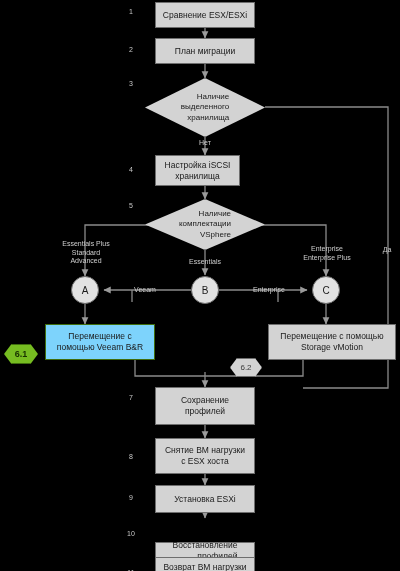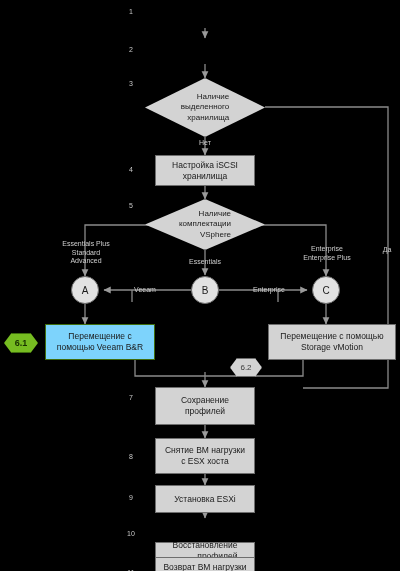--- a/index.html
+++ b/index.html
@@ -183,35 +183,37 @@
 
       <path d="M205,474 L205,485" marker-end="url(#ah)"></path>
 
       <path d="M205,509 L205,518" marker-end="url(#ah)"></path>
 
       <path d="M205,548 L205,557" marker-end="url(#ah)"></path>
     </g>
   </svg>
 
   <div class="hexnum hollow" style="left:118px; top:2px;">1</div>
+  <div class="node" style="left:155px; top:2px; width:100px; height:26px;">Сравнение ESX/ESXi</div>
 
   <div class="hexnum hollow" style="left:118px; top:40px;">2</div>
+  <div class="node" style="left:155px; top:38px; width:100px; height:26px;">План миграции</div>
 
   <div class="hexnum hollow" style="left:118px; top:74px;">3</div>
   <div class="diamond" style="left:145px; top:78px; width:120px; height:59px;">
     <div class="shape"></div>
     <div class="dtext">Наличие
 выделенного
 хранилища</div>
   </div>
   <div class="edge-label" style="left:191px; top:139px; width:28px;">Нет</div>
   <div class="edge-label" style="left:377px; top:246px; width:20px;">Да</div>
 
   <div class="hexnum hollow" style="left:118px; top:160px;">4</div>
-  <div class="node" style="left:155px; top:155px; width:100px; height:31px; white-space:pre-line;">Настройка iSCSI
+  <div class="node" style="left:155px; top:155px; width:85px; height:31px; white-space:pre-line;">Настройка iSCSI
 хранилища</div>
 
   <div class="hexnum hollow" style="left:118px; top:196px;">5</div>
   <div class="diamond" style="left:145px; top:199px; width:120px; height:51px;">
     <div class="shape"></div>
     <div class="dtext">Наличие
 комплектации
 VSphere</div>
   </div>
 
@@ -222,21 +224,21 @@
   <div class="edge-label" style="left:289px; top:245px; width:76px;">Enterprise
 Enterprise Plus</div>
 
   <div class="circle" style="left:71px; top:276px;">A</div>
   <div class="circle" style="left:191px; top:276px;">B</div>
   <div class="circle" style="left:312px; top:276px;">C</div>
 
   <div class="edge-label" style="left:128px; top:286px; width:34px;">Veeam</div>
   <div class="edge-label" style="left:246px; top:286px; width:46px;">Enterprise</div>
 
-  <div class="hexnum green" style="left:4px; top:333px;text-align:right;">6.1</div>
+  <div class="hexnum green" style="left:4px; top:344px;text-align:right;">6.1</div>
   <div class="node green" style="left:45px; top:324px; width:110px; height:36px; white-space:pre-line;">Перемещение с
 помощью Veeam B&amp;R</div>
 
   <div class="hexnum gray-tag" style="left:230px; top:334px;">6.2</div>
   <div class="node" style="left:268px; top:324px; width:128px; height:36px; white-space:pre-line;">Перемещение с помощью
 Storage vMotion</div>
 
   <div class="hexnum hollow" style="left:118px; top:388px;">7</div>
   <div class="node" style="left:155px; top:387px; width:100px; height:38px; white-space:pre-line;">Сохранение
 профилей</div>

